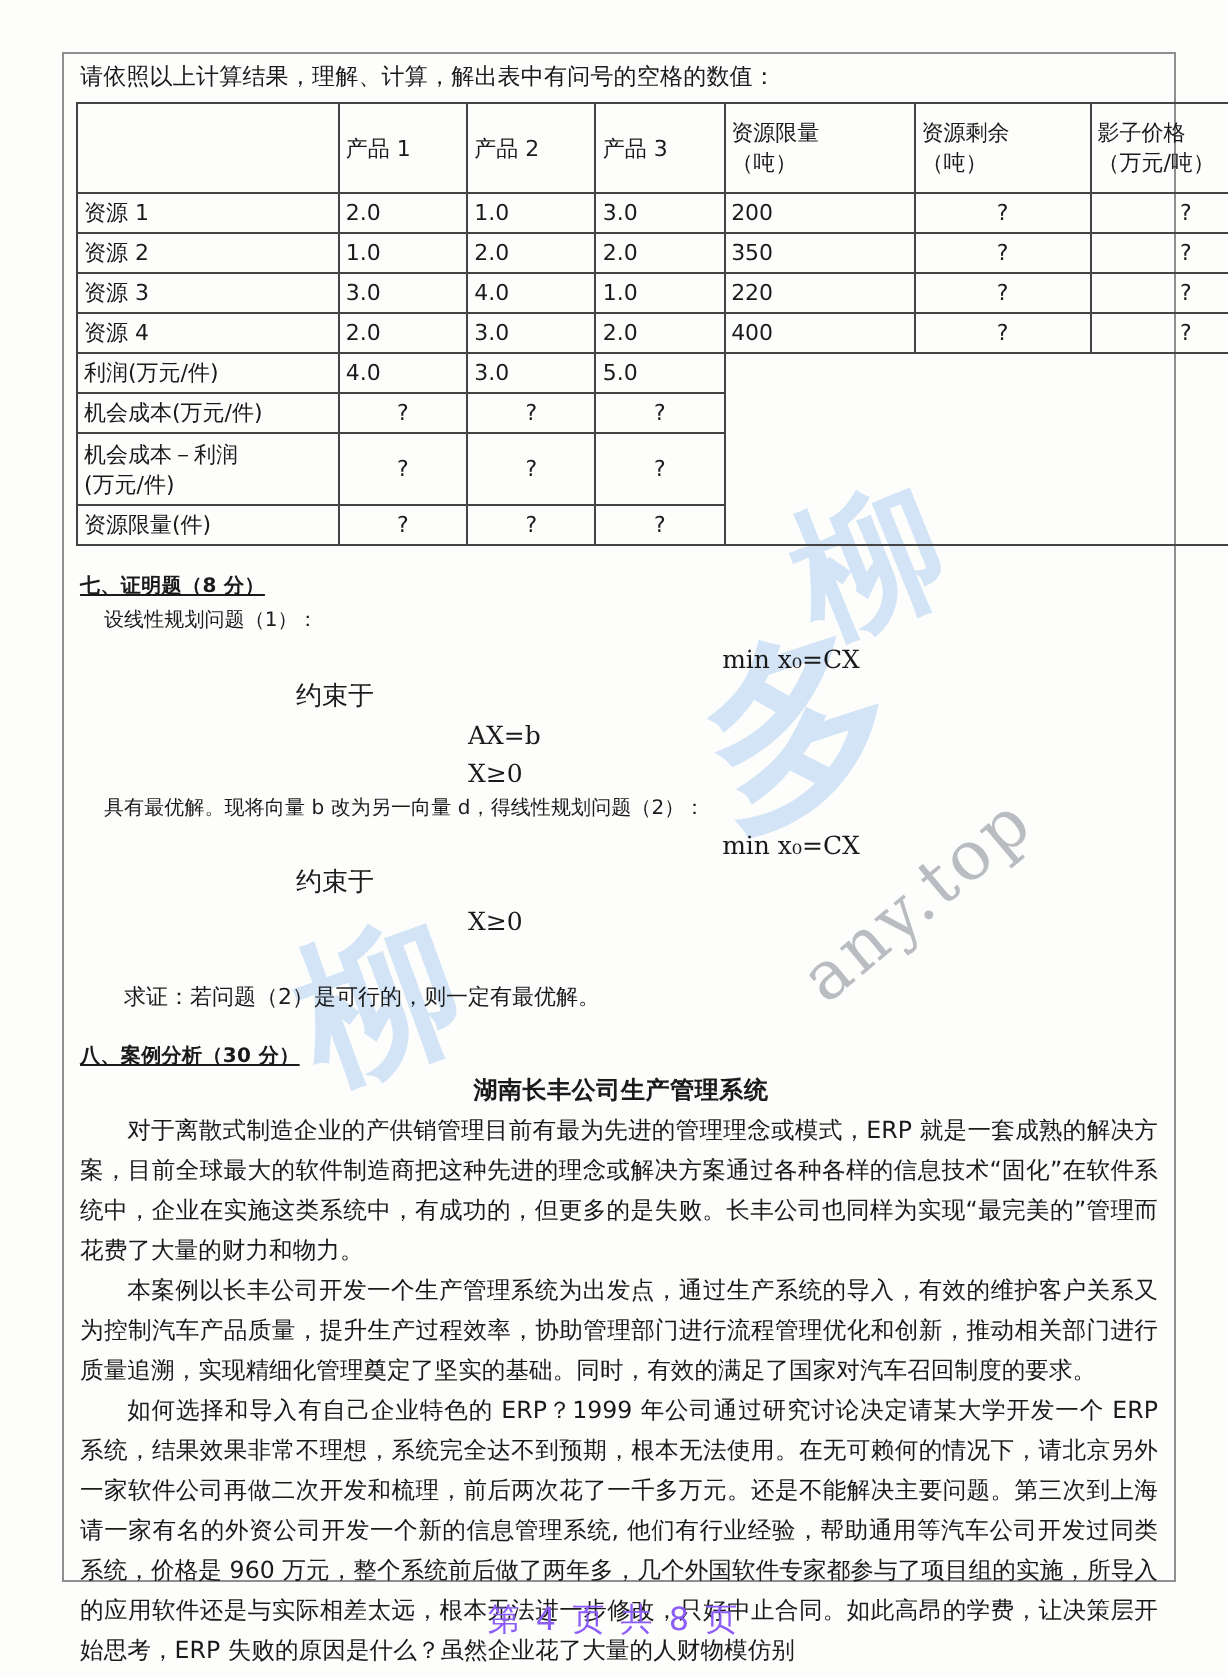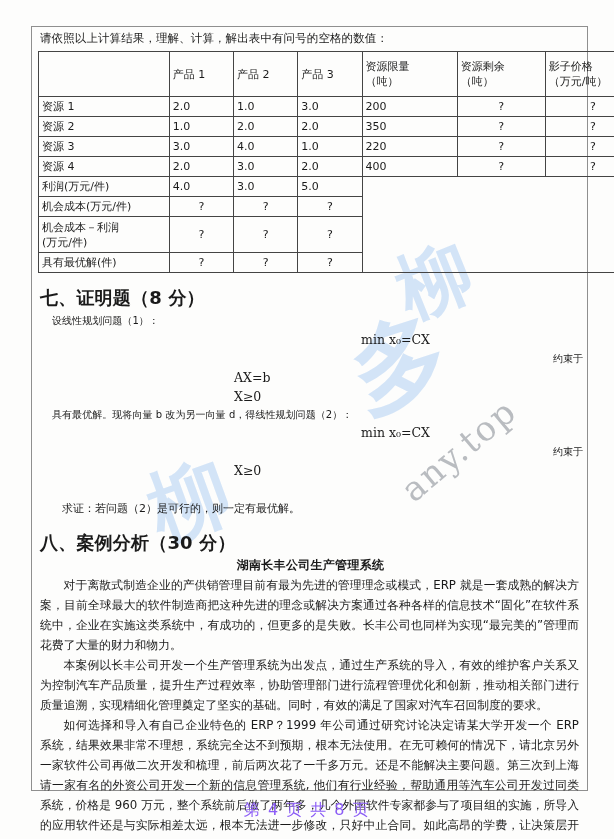--- a/index.html
+++ b/index.html
@@ -103,24 +103,25 @@
   td.hd .l2 { display: block; }
   td.qm { text-align: center; }
   td.val { text-align: left; padding-left: 4px; }
   td.rowlabel { text-align: left; padding-left: 3px; }
   td.blank { border: 1px solid #444; }
   .tall { height: 36px; }
   .twoline { line-height: 15px; }
 
   
   .sec-head {
-    font-size: 18px;
+    font-size: 10px;
     font-weight: 700;
     margin: 13px 0 2px 2px;
     letter-spacing: 0.2px;
+    text-decoration: underline;
   }
   .body-line {
     font-size: 10px;
     line-height: 17.5px;
     margin: 0 0 0 14px;
     letter-spacing: 0.05px;
   }
   .para {
     font-size: 11.8px;
     line-height: 20px;
@@ -131,21 +132,21 @@
   }
   .indent { text-indent: 2em; }
 
   .math {
     font-family: "DejaVu Serif", "Liberation Serif", serif;
     font-size: 12.5px;
     line-height: 19px;
     margin: 0;
   }
   .ml-obj  { margin-left: 170px; text-align: center; }
-  .ml-st   { margin-left: 110px; font-family: "DejaVu Sans","Liberation Sans",sans-serif; font-size: 10px; text-align: right; }
+  .ml-st   { margin-left: 110px; font-family: "DejaVu Sans","Liberation Sans",sans-serif; font-size: 13px; }
   .ml-c1   { margin-left: 196px; }
   .ml-c2   { margin-left: 196px; }
   .proof-line { font-size: 11px; line-height: 19px; margin: 19px 0 0 24px; }
 
   .case-title {
     text-align: center;
     font-size: 12px;
     font-weight: 700;
     margin: 2px 0 1px 0;
     letter-spacing: 0.3px;
@@ -268,21 +269,21 @@
       <tr class="tall">
         <td class="rowlabel twoline">
           <span>机会成本－利润</span><br>
           <span>(万元/件)</span>
         </td>
         <td class="qm">?</td>
         <td class="qm">?</td>
         <td class="qm">?</td>
       </tr>
       <tr>
-        <td class="rowlabel">具有最优解(件)</td>
+        <td class="rowlabel">资源限量(件)</td>
         <td class="qm">?</td>
         <td class="qm">?</td>
         <td class="qm">?</td>
       </tr>
     </tbody>
   </table>
 
   <div class="sec-head">七、证明题（8 分）</div>
   <div class="body-line">设线性规划问题（1）：</div>
   <div class="math ml-obj">min x₀=CX</div>

